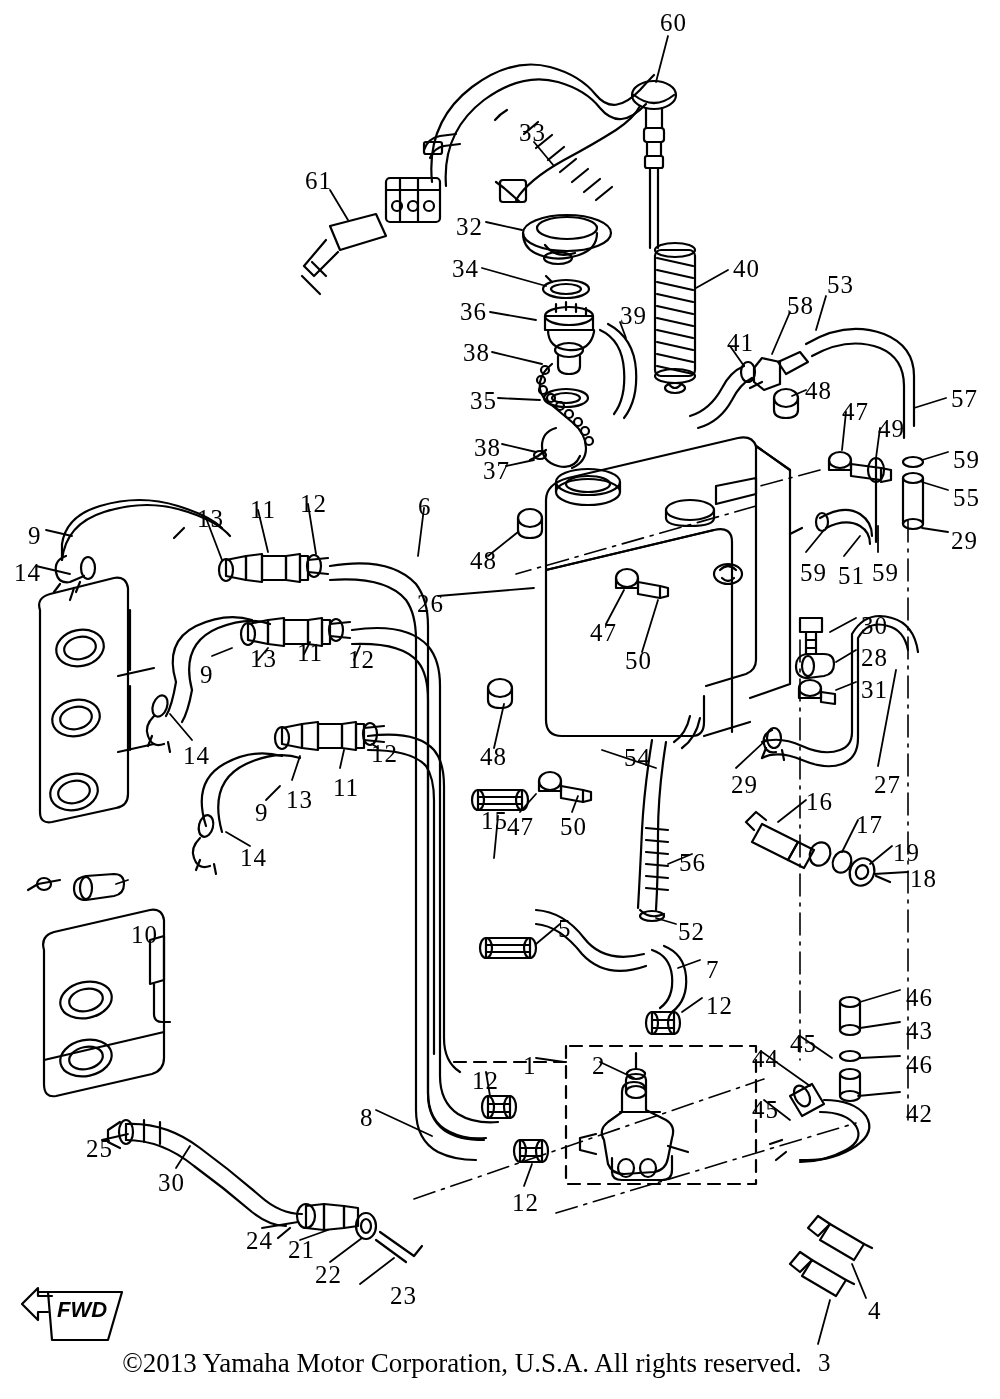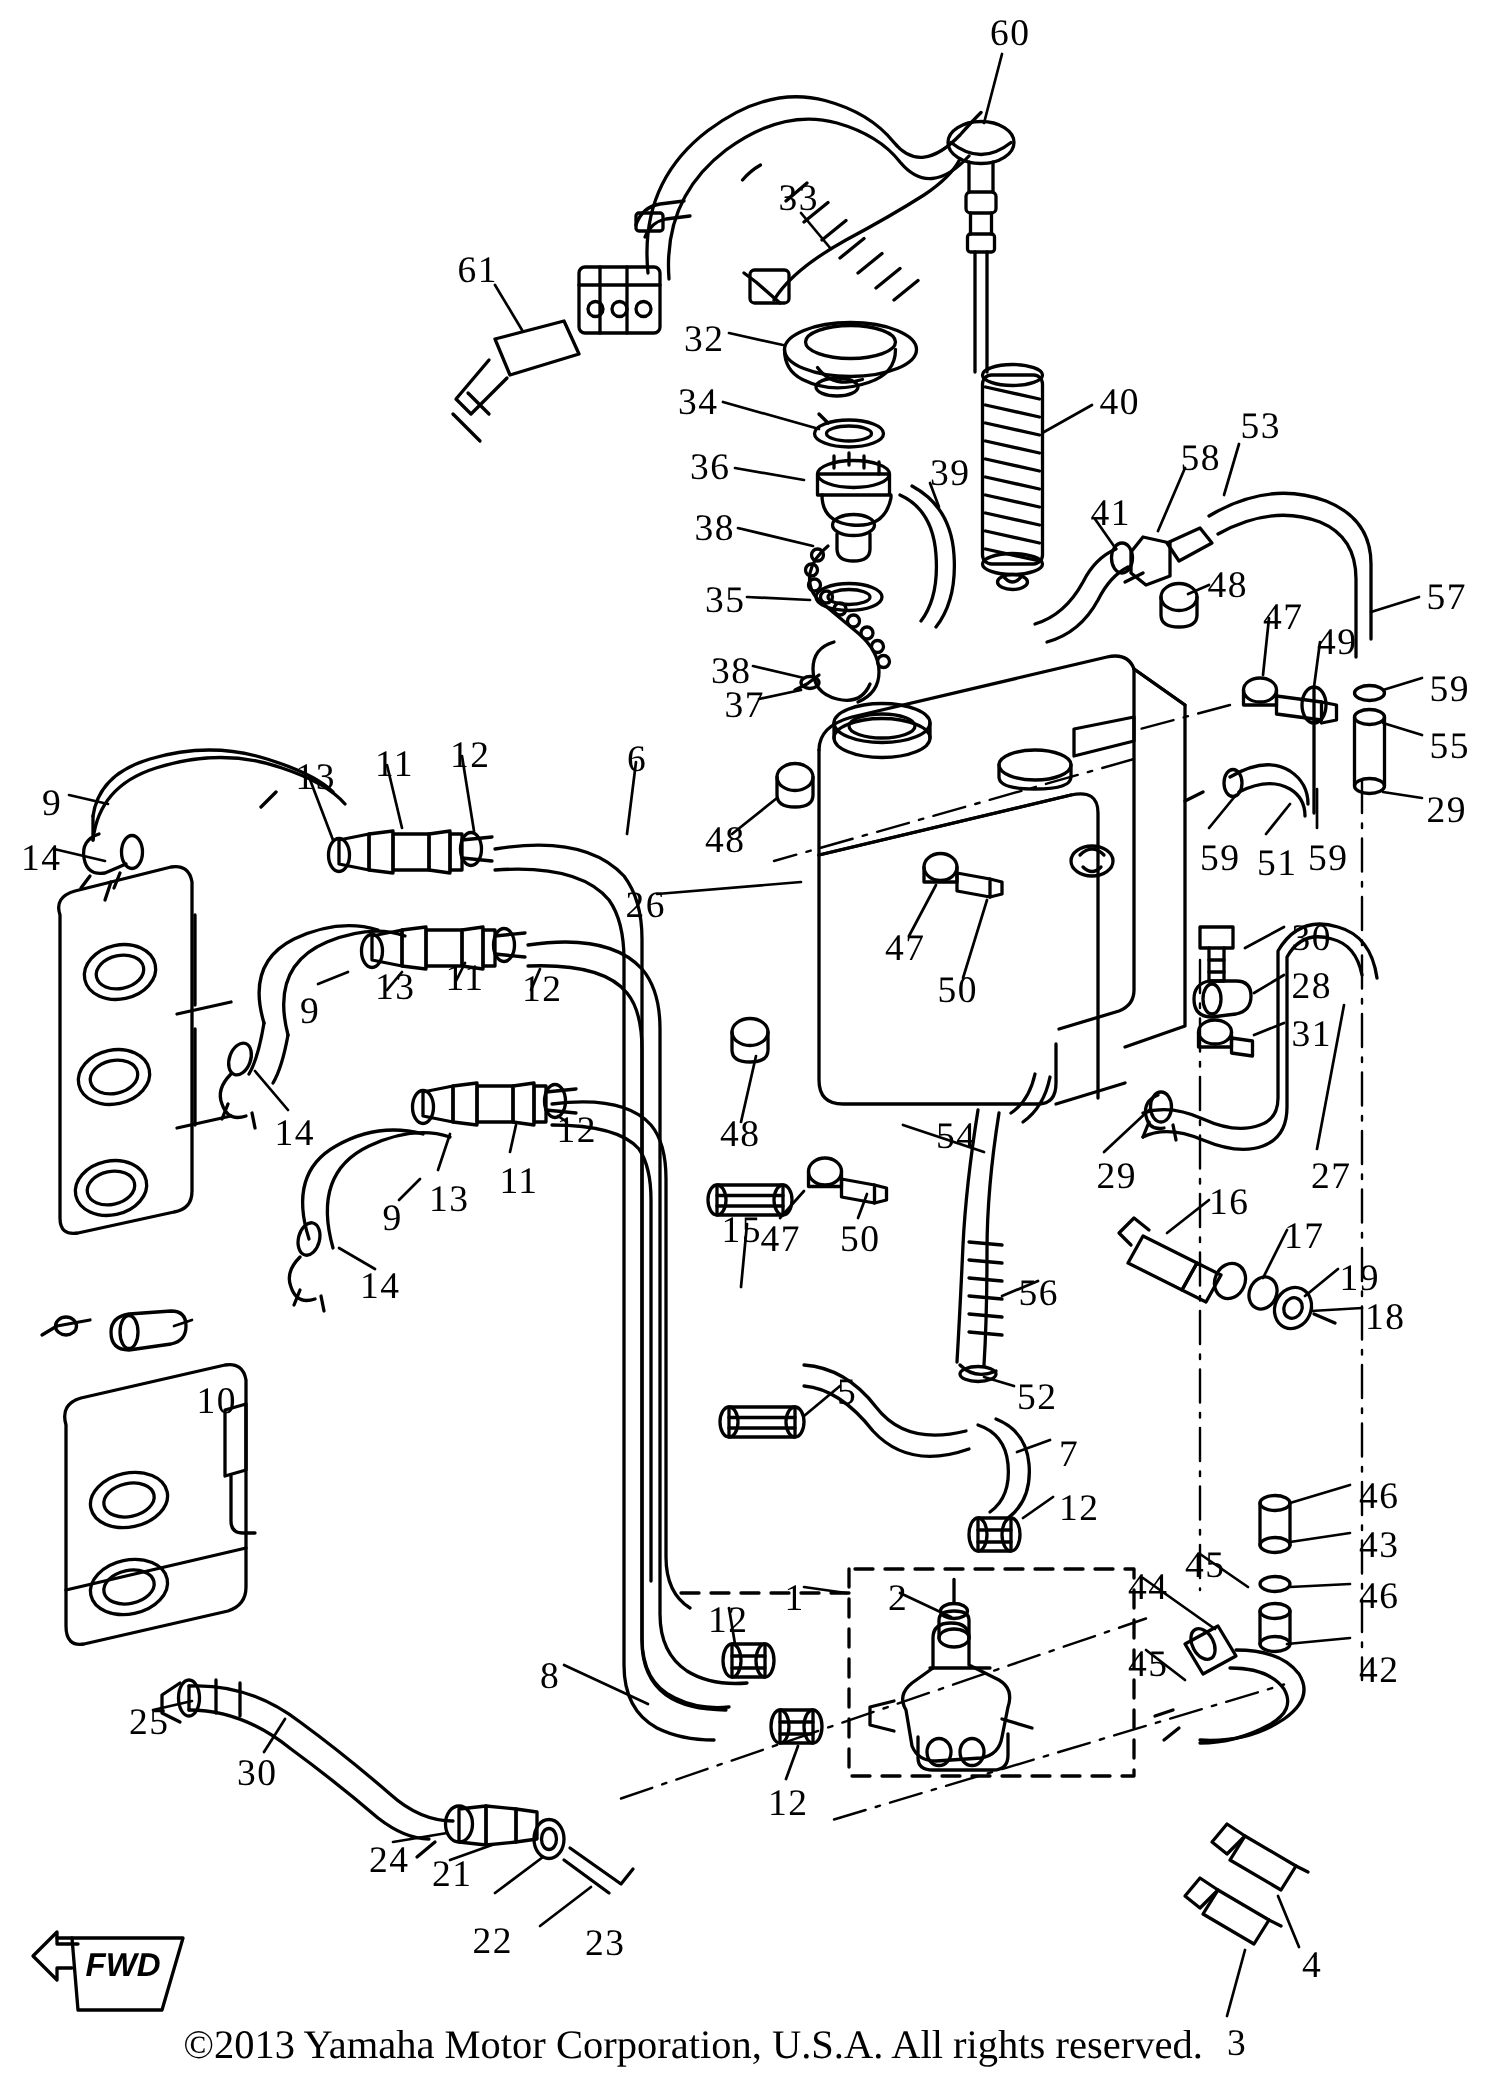--- a/index.html
+++ b/index.html
@@ -667,21 +667,21 @@
   <div class="callout" style="left:592px;top:1053px;">2</div>
   <div class="callout" style="left:906px;top:1087px;margin-top:14px;">42</div>
   <div class="callout" style="left:472px;top:1068px;">12</div>
   <div class="callout" style="left:752px;top:1097px;">45</div>
   <div class="callout" style="left:360px;top:1105px;">8</div>
   <div class="callout" style="left:86px;top:1136px;">25</div>
   <div class="callout" style="left:158px;top:1170px;">30</div>
   <div class="callout" style="left:512px;top:1190px;">12</div>
   <div class="callout" style="left:246px;top:1228px;">24</div>
   <div class="callout" style="left:288px;top:1237px;">21</div>
-  <div class="callout" style="left:315px;top:1262px;margin-top:20px;">22</div>
+  <div class="callout" style="left:315px;top:1262px;">22</div>
   <div class="callout" style="left:346px;top:1283px;margin-left:44px;">23</div>
   <div class="callout" style="left:868px;top:1298px;">4</div>
   <div class="callout" style="left:818px;top:1350px;">3</div>
 
   <div id="fwd-marker-label">FWD</div>
 
   <div id="footer-copyright">©2013 Yamaha Motor Corporation, U.S.A. All rights reserved.</div>
 
 </div>
 

